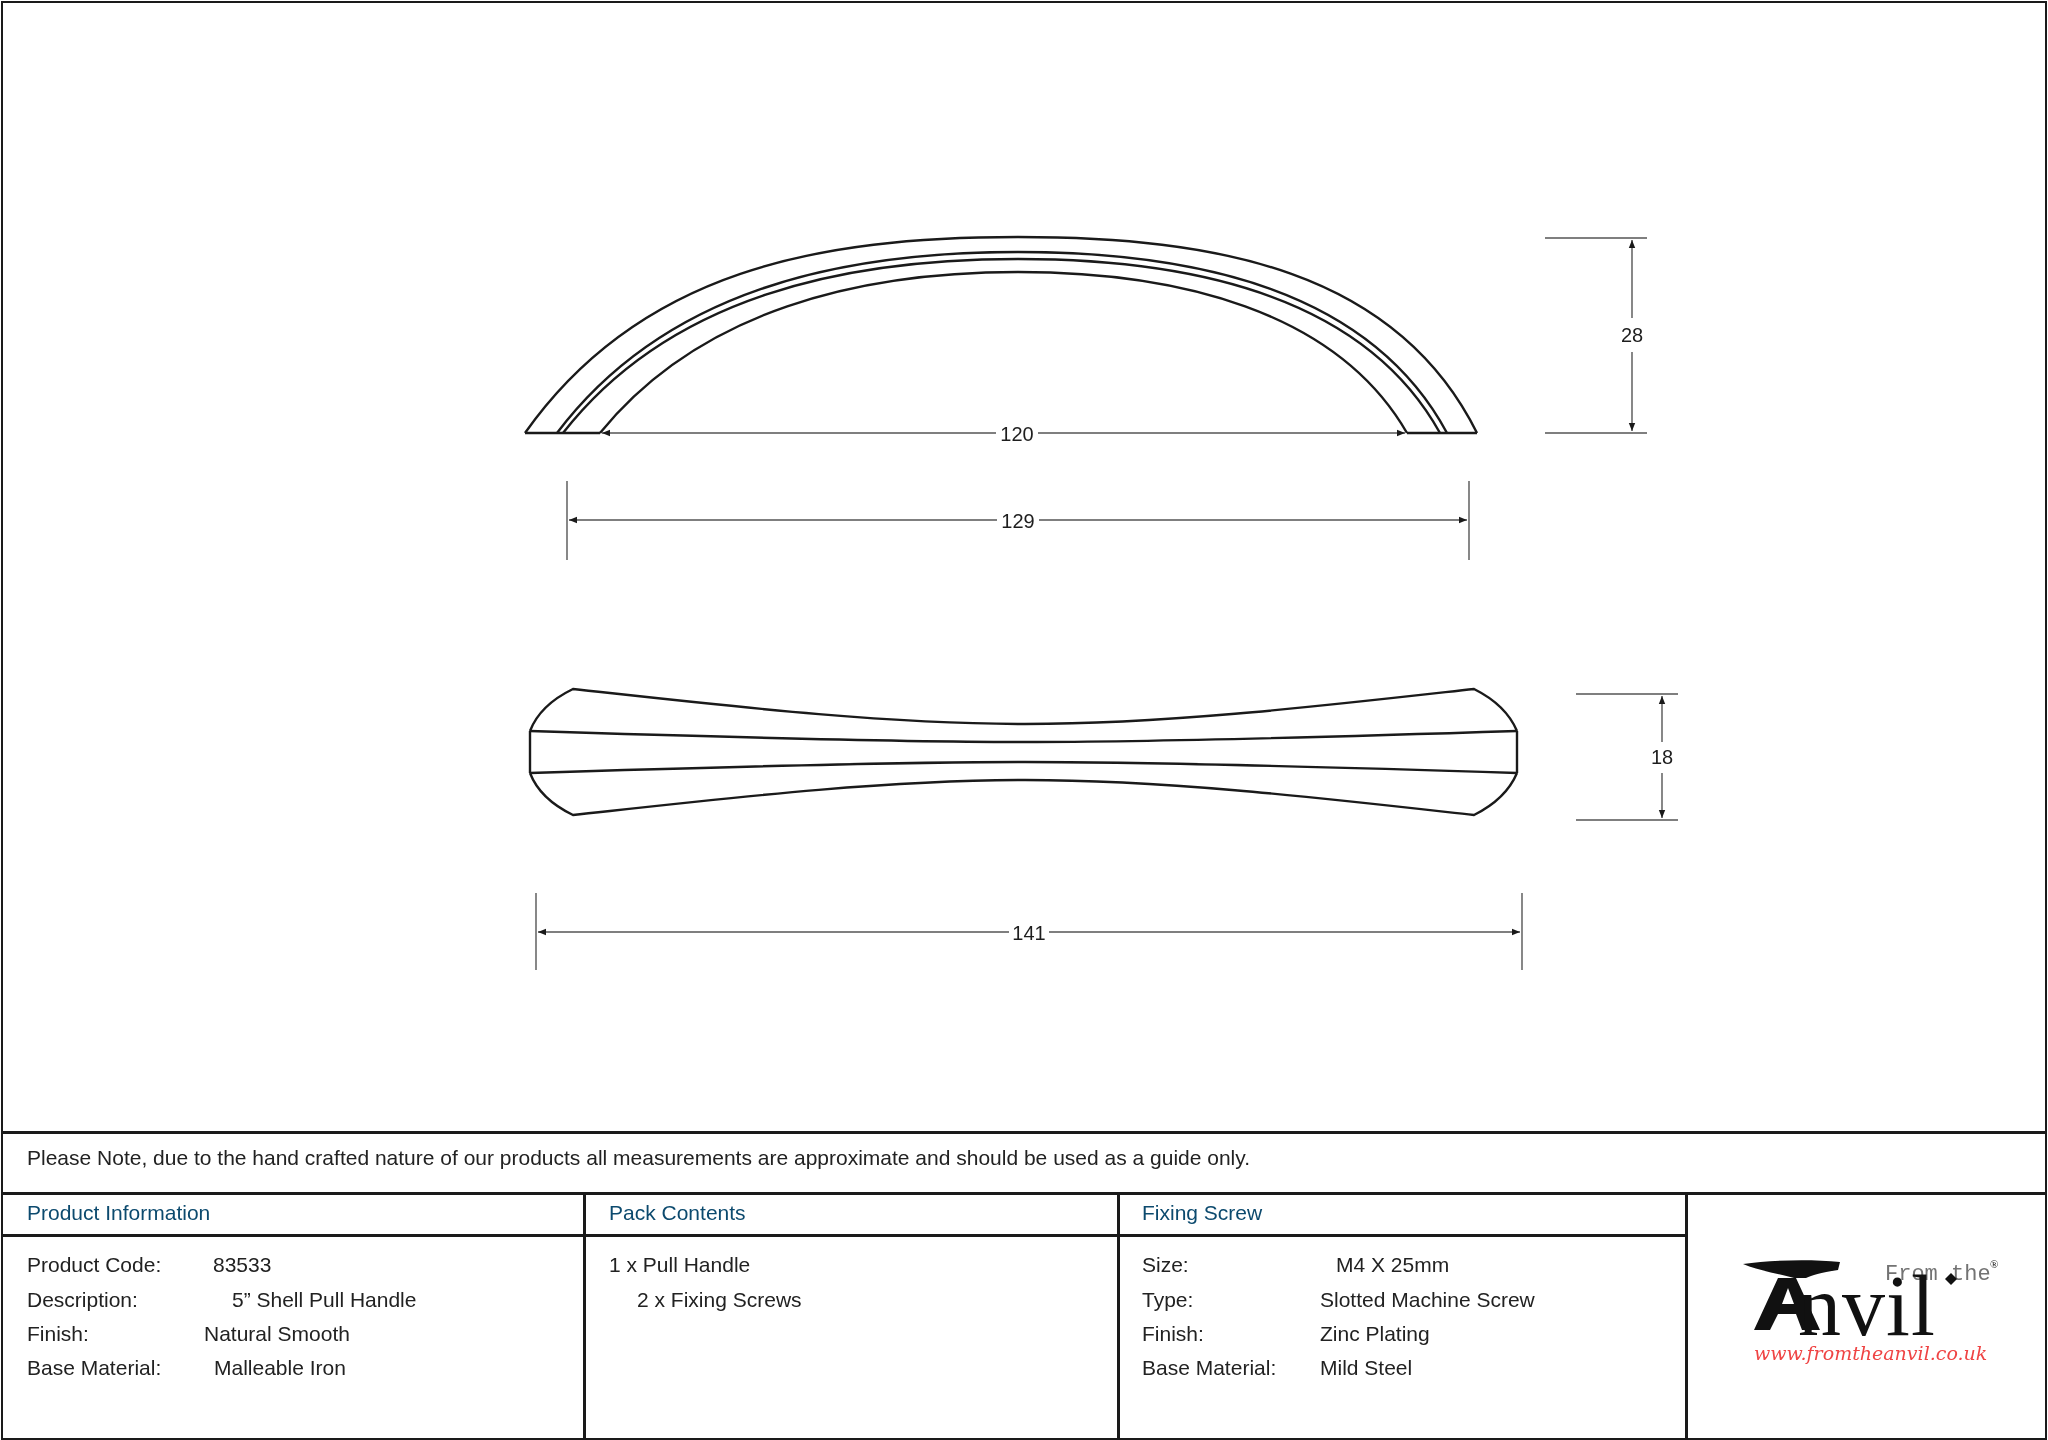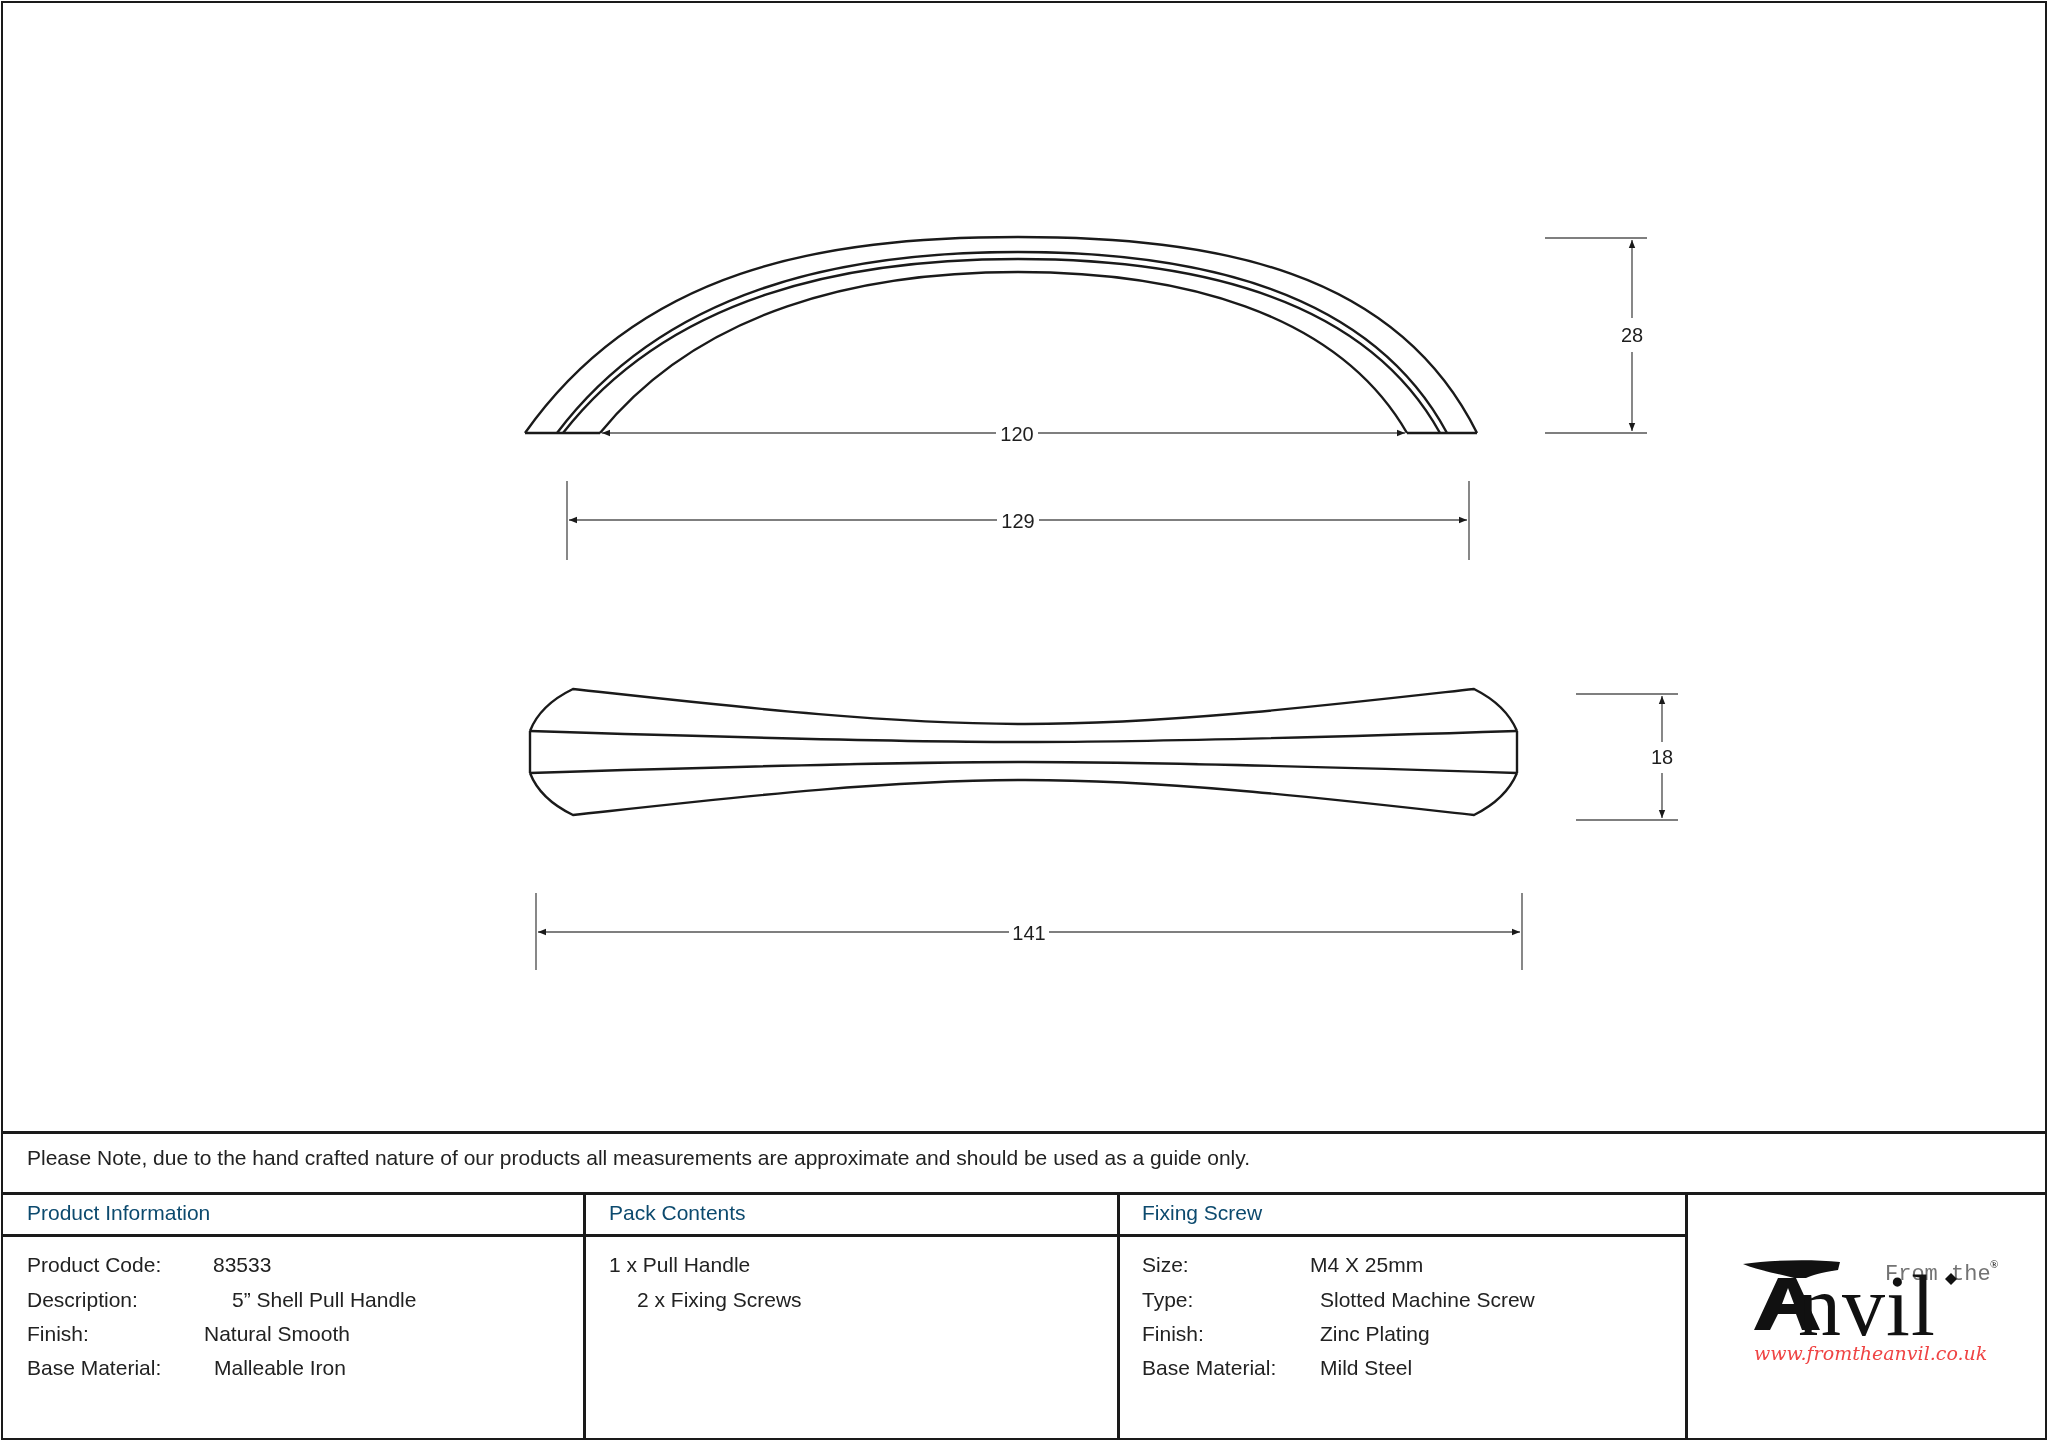--- a/index.html
+++ b/index.html
@@ -127,21 +127,21 @@
 </div>
 
 <div>
   <div class="row" style="left:609px; top:1253px;">1 x Pull Handle</div>
   <div class="row" style="left:609px; top:1288px;margin-left:28px;">2 x Fixing Screws</div>
 </div>
 
 <div>
   <div class="row" style="left:1142px; top:1253px;">
     <span class="label">Size:</span>
-    <span class="value" style="left:168px;">M4 X 25mm</span>
+    <span class="value" style="left:194px;">M4 X 25mm</span>
   </div>
   <div class="row" style="left:1142px; top:1288px;">
     <span class="label">Type:</span>
     <span class="value" style="left:178px;">Slotted Machine Screw</span>
   </div>
   <div class="row" style="left:1142px; top:1322px;">
     <span class="label">Finish:</span>
     <span class="value" style="left:178px;">Zinc Plating</span>
   </div>
   <div class="row" style="left:1142px; top:1356px;">

